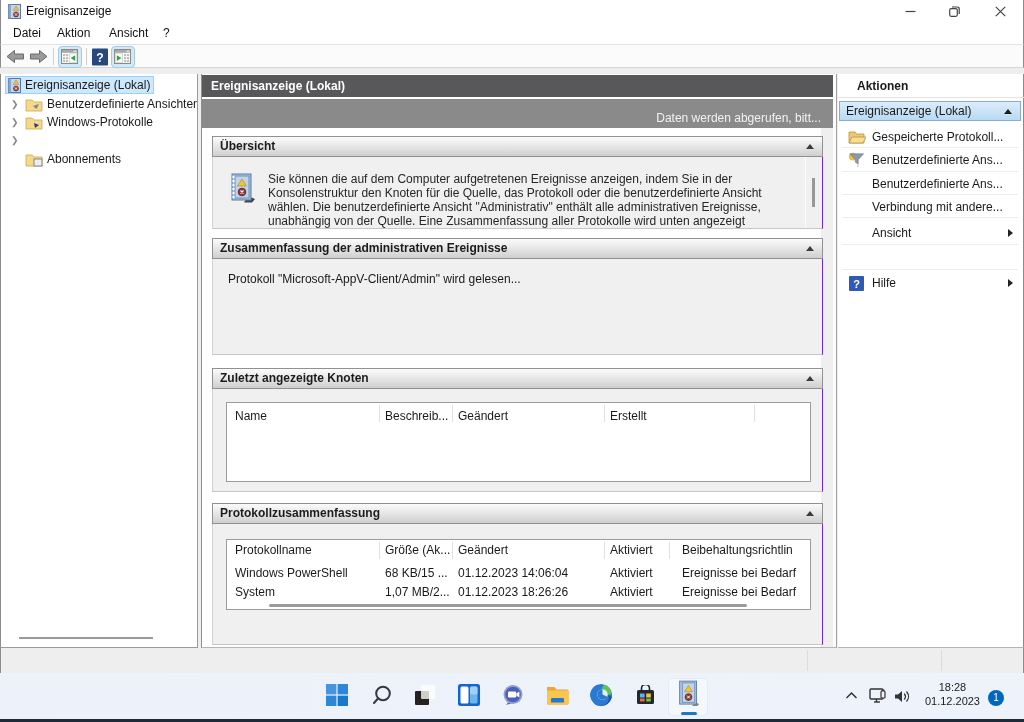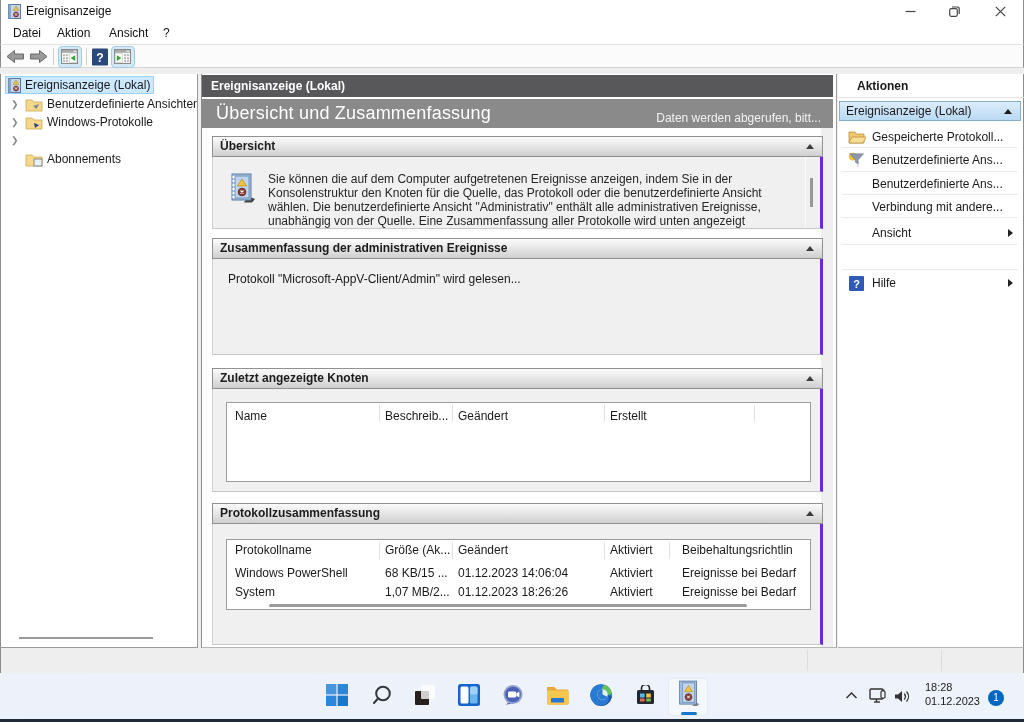--- a/index.html
+++ b/index.html
@@ -29,40 +29,40 @@
 .texp { color:#8a8a8a; font-size:9px; width:10px; display:inline-block; }
 
 
 #chdr1 { left:0; top:1px; width:632px; height:22px; background:#58585a; color:#fff; font-weight:bold; line-height:22px; padding-left:9px; font-size:12px; }
 #chdr2 { left:0; top:25px; width:632px; height:29px; background:#8a8a8b; color:#fff; }
 #chdr2 .big { position:absolute; left:14px; top:4px; font-size:18px; letter-spacing:0.2px; }
 #chdr2 .sub { position:absolute; right:13px; bottom:3px; font-size:12px; color:#f2f2f2; }
 .sect { position:absolute; left:10px; width:611px; }
 .shdr { position:absolute; left:0; top:0; right:0; height:21px; background:linear-gradient(#fbfbfb,#e8e8e8 45%,#cfcfcf); border:1px solid #919191; font-weight:bold; font-size:12px; color:#1c1c1c; line-height:19px; padding-left:7px; }
 .shdr .arr { position:absolute; right:8px; top:7px; width:0; height:0; border-left:4px solid transparent; border-right:4px solid transparent; border-bottom:5px solid #3c3c3c; }
-.sbody { position:absolute; left:0; right:0; background:#f0f0f0; border-left:1px solid #d2d2d2; border-right:3px solid #6d28d9; border-bottom:1px solid #c6c6c6; overflow:hidden; }
+.sbody { position:absolute; left:0; right:0; background:#f0f0f0; border-left:1px solid #d2d2d2; border-right:1px solid #6d28d9; border-bottom:1px solid #c6c6c6; overflow:hidden; }
 
 .dtable { position:absolute; background:#ffffff; border:1px solid #9c9c9c; overflow:hidden; font-size:12px; }
 .dth { position:absolute; top:0; height:21px; line-height:21px; color:#1a1a1a; }
 .dvsep { position:absolute; top:2px; width:1px; height:17px; background:#e0e0e0; }
 
 
 .aitem { position:absolute; left:2px; width:180px; height:24px; line-height:24px; font-size:12px; white-space:nowrap; }
 .aitem .txt { position:absolute; left:32px; }
 .asep { position:absolute; left:4px; width:176px; height:1px; background:#ededed; }
 .aarr { position:absolute; right:7px; top:8px; width:0; height:0; border-top:4px solid transparent; border-bottom:4px solid transparent; border-left:5px solid #222; }
 
 
 #statusstrip { left:0; top:648px; width:1024px; height:25px; background:#eeeeee; border-left:1px solid #8b8b8b; border-right:1px solid #8b8b8b; }
 
 
 #taskbar { left:0; top:673px; width:1024px; height:46px; background:linear-gradient(90deg,#edf1f9,#eef3fb); }
 #taskbar .ticon { position:absolute; top:8px; width:28px; height:28px; display:flex; align-items:center; justify-content:center; }
 #bottomline { left:0; top:719px; width:1024px; height:3px; background:#1e2a38; }
-#clock { position:absolute; right:44px; top:8px; text-align:left; font-size:11px; line-height:13.5px; color:#1b1b1b; }
+#clock { position:absolute; right:44px; top:8px; text-align:center; font-size:11px; line-height:13.5px; color:#1b1b1b; }
 #badge { position:absolute; left:988px; top:17px; width:16px; height:16px; border-radius:50%; background:#0067c0; color:#fff; font-size:10px; text-align:center; line-height:16px; }
 </style>
 </head>
 <body>
 
 <div class="abs" id="titlebar">
   <svg class="abs appicon" width="13" height="15" viewBox="0 0 13 15">
     <rect x="0.5" y="0.5" width="12" height="14" fill="#c3d6ec" stroke="#5b79a4"></rect>
     <rect x="0.5" y="0.5" width="2.5" height="14" fill="#8aa5c6"></rect>
     <path d="M8 2l2.8 4.4H5.2z" fill="#f2c33d" stroke="#a9851e" stroke-width="0.5"></path>
@@ -182,21 +182,20 @@
       <rect x="9" y="7" width="8" height="7" fill="#e8f0f8" stroke="#888"></rect>
     </svg>
     <span>Abonnements</span>
   </div>
   <div class="abs" style="left:18px;top:563px;width:134px;height:2px;background:#9a9a9a"></div>
 </div>
 
 <div class="abs" id="centerpane">
   <div class="abs" id="chdr1">Ereignisanzeige (Lokal)</div>
   <div class="abs" id="chdr2">
-    <div class="big">Übersicht und Zusammenfassung</div>
     <div class="sub">Daten werden abgerufen, bitt...</div>
   </div>
   <div class="abs" style="left:619px;top:54px;width:13px;height:520px;background:#efefef"></div>
   <div class="abs" style="left:631px;top:0;width:4px;height:574px;background:#fbfbfb"></div>
 
   <div class="sect" style="top:62px;height:93px">
     <div class="shdr">Übersicht<span class="arr"></span></div>
     <div class="sbody" style="top:21px;height:72px">
       <svg class="abs" style="left:16px;top:16px" width="26" height="30" viewBox="0 0 26 30">
         <path d="M19 23l7 3-3 3.5h-8z" fill="#1a1a1a" opacity="0.8"></path>

